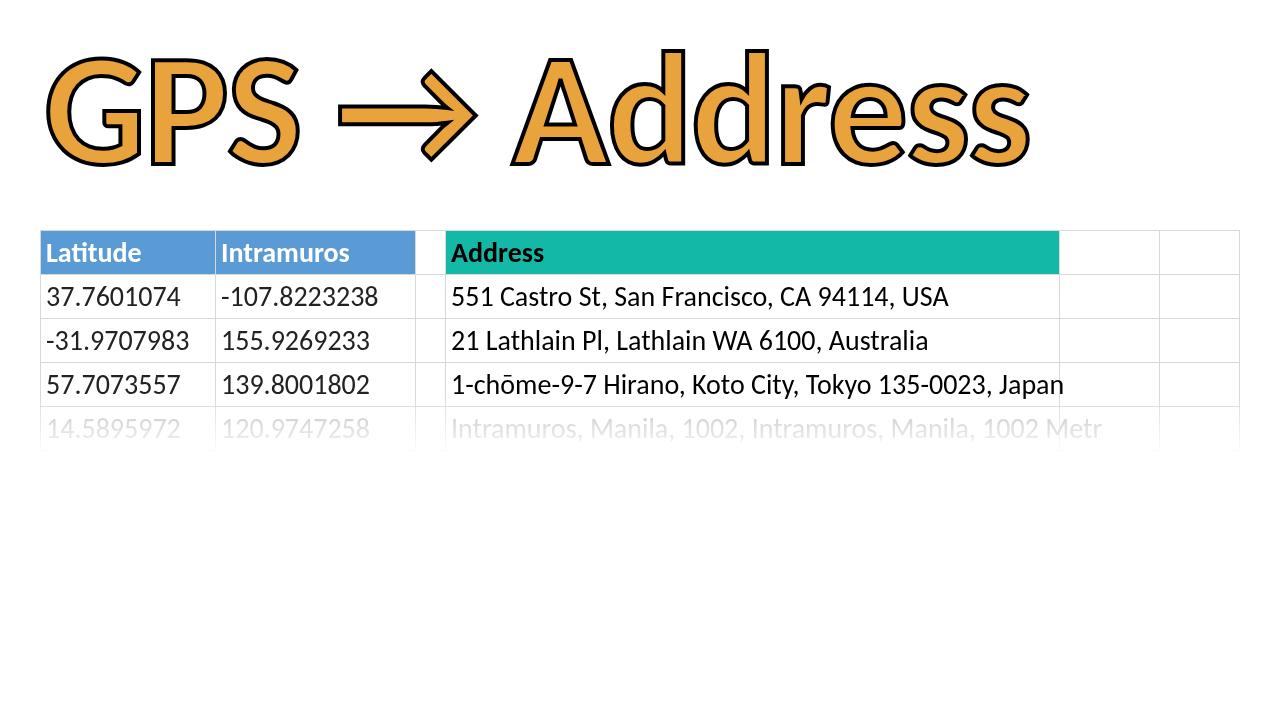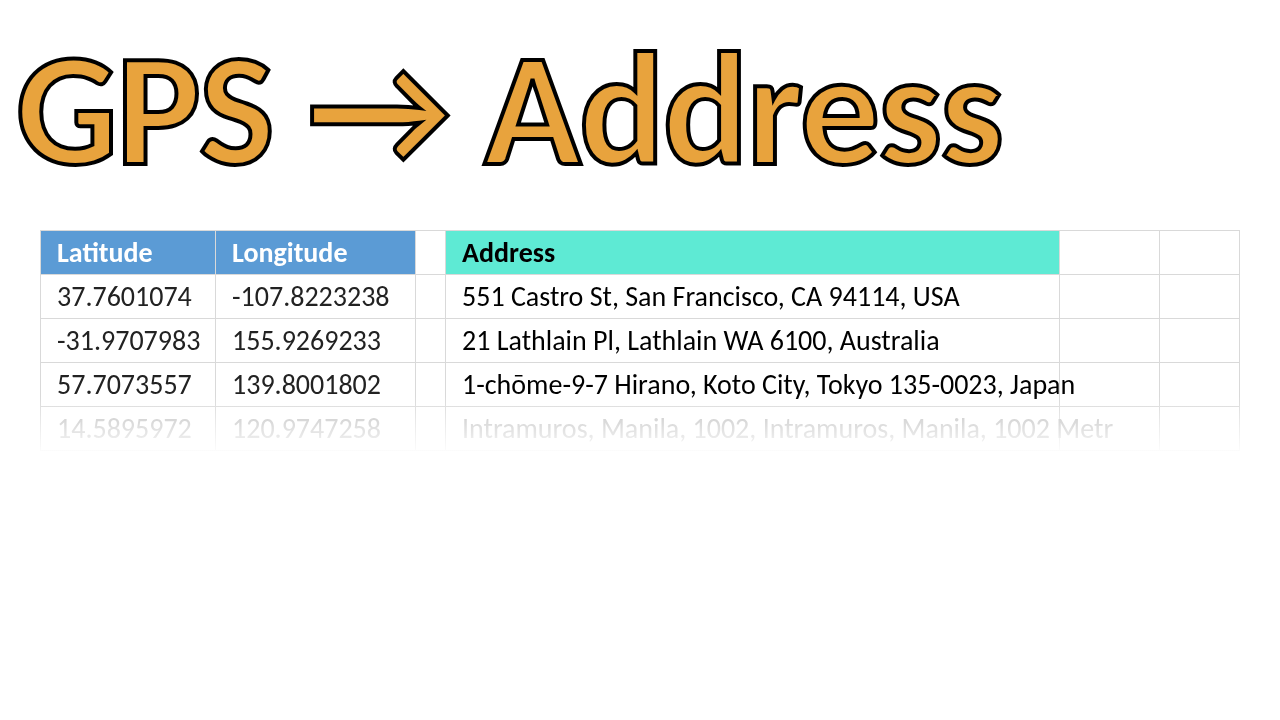--- a/index.html
+++ b/index.html
@@ -8,21 +8,21 @@
       box-sizing: border-box;
     }
     body {
       width: 1280px;
       height: 720px;
       background: #ffffff;
       font-family: Calibri, Arial, sans-serif;
       overflow: hidden;
     }
     .title-wrap {
-      padding: 30px 40px 20px 16px;
+      padding: 30px 40px 20px 44px;
     }
     .big-title {
       font-size: 160px;
       font-weight: 700;
       color: #e8a33d;
       -webkit-text-stroke: 4px #000000;
       letter-spacing: -2px;
       line-height: 1;
       white-space: nowrap;
     }
@@ -36,35 +36,35 @@
       table-layout: fixed;
     }
     col.c-lat { width: 175px; }
     col.c-lon { width: 200px; }
     col.c-gap { width: 30px; }
     col.c-addr { width: auto; }
     col.c-tail1 { width: 100px; }
     col.c-tail2 { width: 80px; }
     th, td {
       border: 1px solid #d9d9d9;
-      padding: 4px 16px;
+      padding: 4px 5px;
       font-size: 28px;
       text-align: left;
       vertical-align: middle;
       height: 44px;
       white-space: nowrap;
       overflow: visible;
     }
     th.hdr-blue {
       background: #5b9bd5;
       color: #ffffff;
       font-weight: 700;
     }
     th.hdr-orange {
-      background: #5eead4;
+      background: #14b8a6;
       color: #000000;
       font-weight: 700;
     }
     th.hdr-plain {
       background: #ffffff;
       font-weight: 400;
     }
     td.num {
       color: #222;
     }
@@ -95,21 +95,21 @@
       <col class="c-lat">
         <col class="c-lon">
         <col class="c-gap">
         <col class="c-addr">
         <col class="c-tail1">
         <col class="c-tail2">
     </colgroup>
     <thead>
       <tr>
         <th class="hdr-blue">Latitude</th>
-        <th class="hdr-blue">Longitude</th>
+        <th class="hdr-blue">Intramuros</th>
         <th class="hdr-plain"></th>
         <th class="hdr-orange">Address</th>
         <th class="hdr-plain"></th>
         <th class="hdr-plain"></th>
       </tr>
     </thead>
     <tbody>
       <tr>
         <td class="num">37.7601074</td>
         <td class="num">-107.8223238</td>

